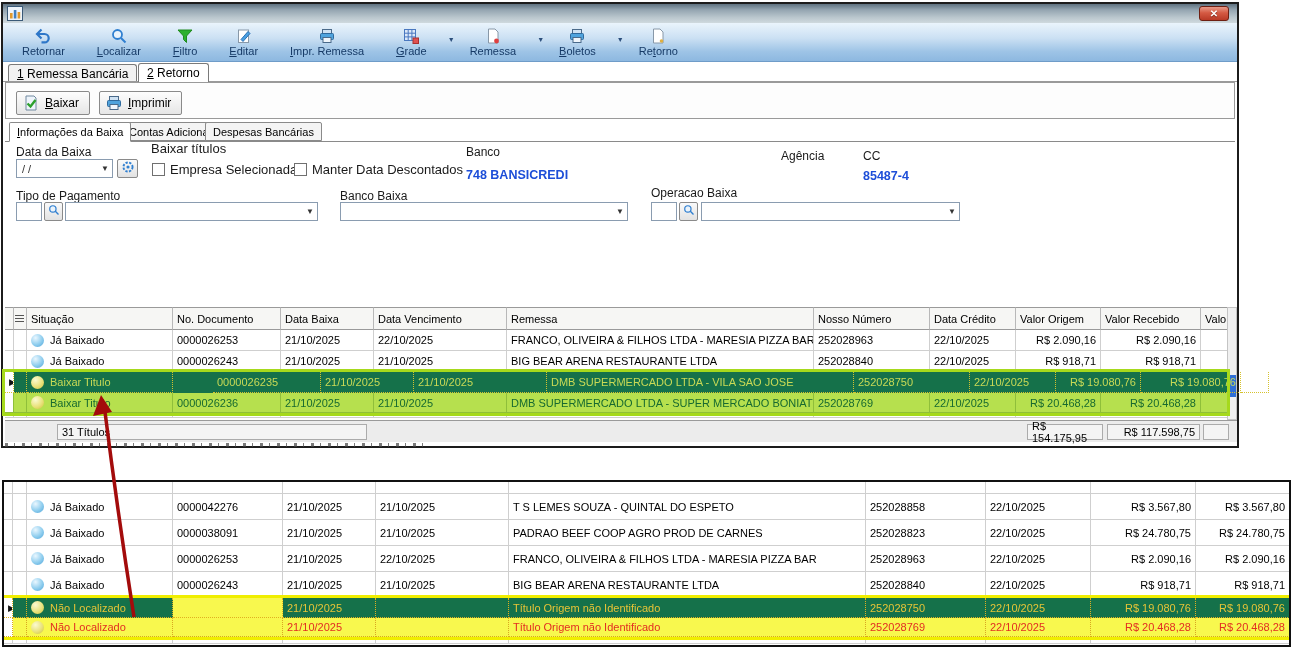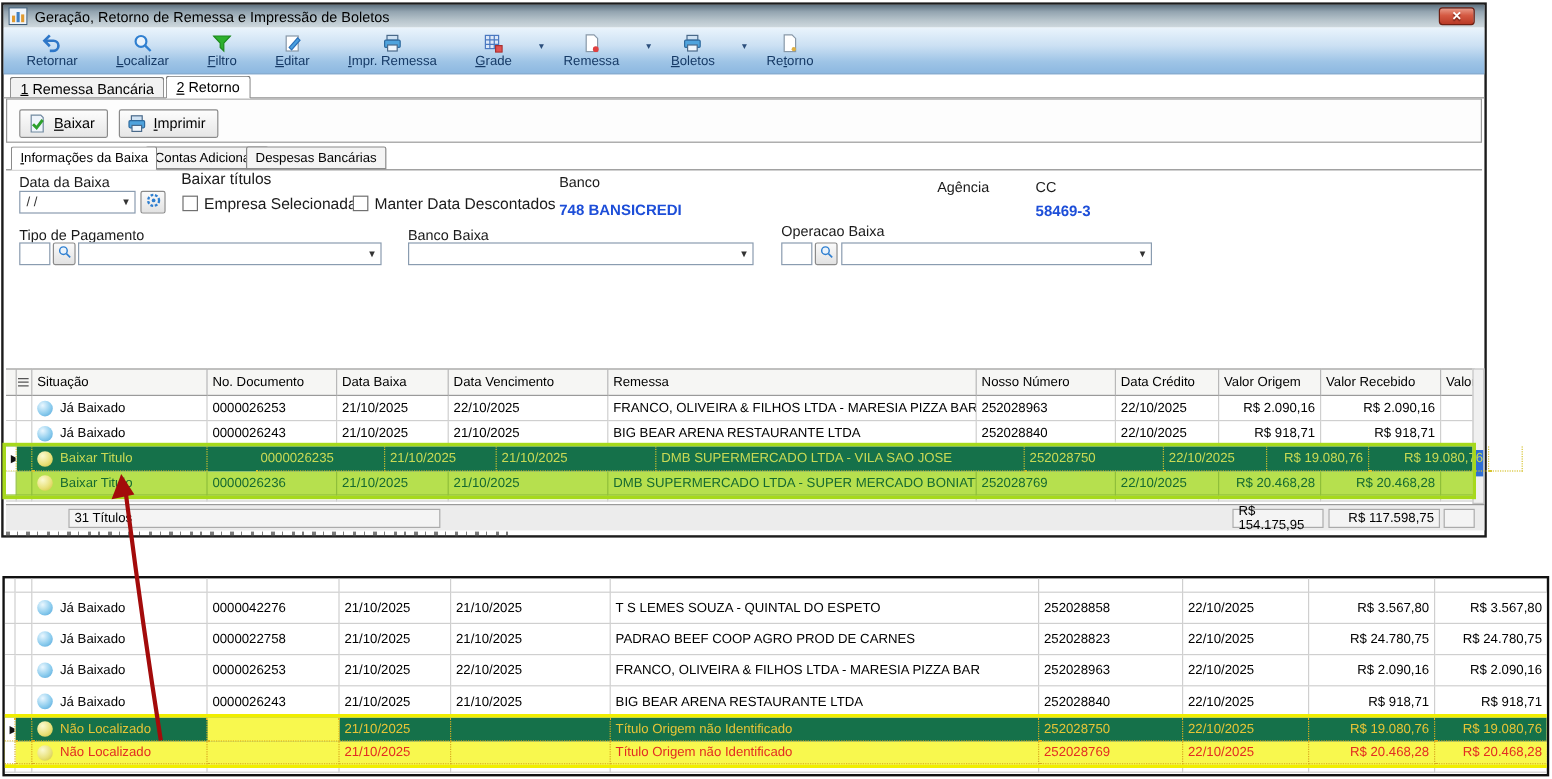--- a/index.html
+++ b/index.html
@@ -131,21 +131,20 @@
 
     <div class="titlebar">
       <span class="titlebar-icon">
         <svg width="16" height="15" viewBox="0 0 16 15">
             <rect x="0.5" y="0.5" width="15" height="14" fill="#eef4fa" stroke="#3a5a78"></rect>
             <rect x="3" y="7" width="2.6" height="5.5" fill="#e09a2e"></rect>
             <rect x="6.8" y="4" width="2.6" height="8.5" fill="#3f7fc0"></rect>
             <rect x="10.6" y="6" width="2.6" height="6.5" fill="#e09a2e"></rect>
           </svg>
       </span>
-      <span class="titlebar-text">Geração, Retorno de Remessa e Impressão de Boletos</span>
       <div class="close-btn">✕</div>
     </div>
 
     <div class="toolbar">
         <div class="tb-wrap" style="margin-left: 10px;">
           <div class="tb-item">
             <span class="tb-icon">
               <svg width="16" height="16" viewBox="0 0 16 16">
                 <path d="M6.5 1.5 L2 6 L6.5 10.5" fill="none" stroke="#2e77c8" stroke-width="2.2"></path>
                 <path d="M2.5 6 H9.5 a4.2 4.2 0 0 1 0 8.4 H6.5" fill="none" stroke="#2e77c8" stroke-width="2.2"></path>
@@ -310,21 +309,21 @@
     </label>
     <label class="cb-row" style="left:291px; top:158px;">
       <span class="cb-box"></span>
       <span class="cb-label">Manter Data Descontados</span>
     </label>
 
     <div class="form-label" style="left:463px; top:141px;">Banco</div>
     <div class="navy-value" style="left:463px; top:164px;">748 BANSICREDI</div>
     <div class="form-label" style="left:778px; top:145px;">Agência</div>
     <div class="form-label" style="left:860px; top:145px;">CC</div>
-    <div class="navy-value" style="left:860px; top:165px;">58469-3</div>
+    <div class="navy-value" style="left:860px; top:165px;">85487-4</div>
 
     <div class="form-label" style="left:13px; top:185px;">Tipo de Pagamento</div>
     <input class="tiny-input" style="left: 13px; top: 198px;" value="">
     <button class="icon-btn" style="left:41px; top:198px; width:19px;">
       <span>
         <svg width="12" height="12" viewBox="0 0 16 16">
             <circle cx="6.5" cy="6.5" r="4.2" fill="#eaf3fb" stroke="#2f7fd0" stroke-width="1.6"></circle>
             <line x1="9.8" y1="9.8" x2="14" y2="14" stroke="#2f7fd0" stroke-width="1.8"></line>
           </svg>
       </span>
@@ -590,21 +589,21 @@
           </div>
         </div>
         <div class="g-row g-body-row row-normal" style="height: 26px;">
           <div class="g-cell " style="width: 8px; flex: 0 0 8px; background: rgb(255, 255, 255);"></div>
           <div class="g-cell " style="width: 14px; flex: 0 0 14px;"></div>
           <div class="g-cell cell-situacao" style="width: 146px; flex: 0 0 146px;">
             <span class="circle blue"></span>
             <span>Já Baixado</span>
           </div>
           <div class="g-cell cell-doc" style="width: 110px; flex: 0 0 110px;">
-            <span>0000022758</span>
+            <span>0000038091</span>
           </div>
           <div class="g-cell cell-baixa" style="width: 93px; flex: 0 0 93px;">
             <span>21/10/2025</span>
           </div>
           <div class="g-cell cell-venc" style="width: 133px; flex: 0 0 133px;">
             <span>21/10/2025</span>
           </div>
           <div class="g-cell cell-cliente" style="width: 357px; flex: 0 0 357px;">
             <span>PADRAO BEEF COOP AGRO PROD DE CARNES</span>
           </div>

